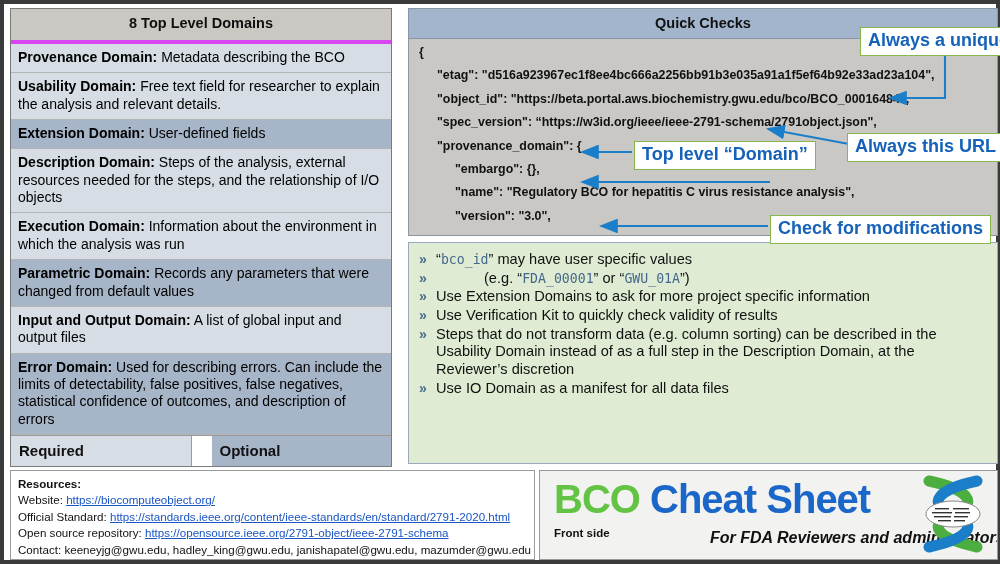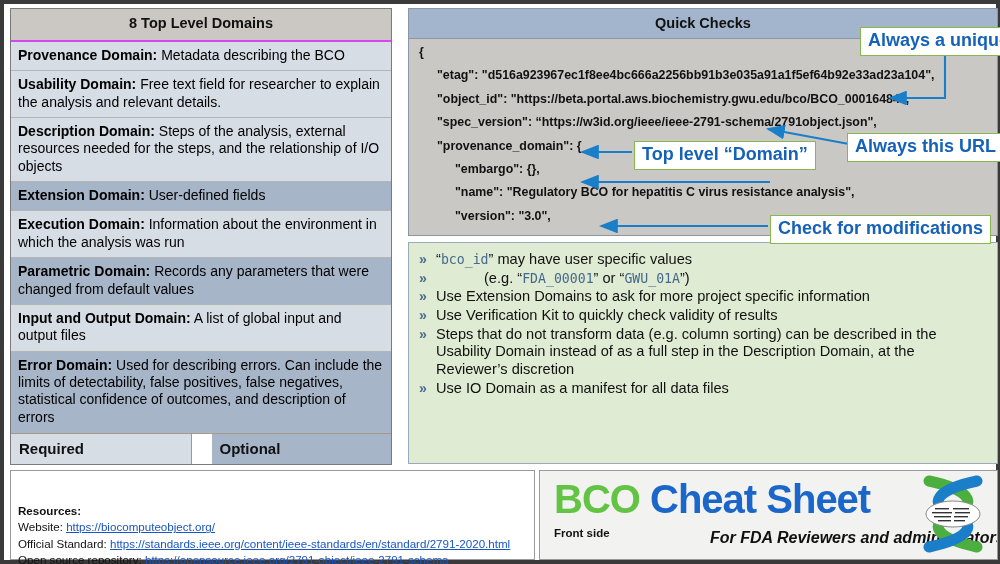--- a/index.html
+++ b/index.html
@@ -16,21 +16,21 @@
 
   
   .domains-table{
     position:absolute;left:6px;top:4px;width:382px;
     border:1px solid #7a7a7a;
     box-sizing:border-box;
     background:#fff;
   }
   .dt-header{
     background:#cbc7c3;
-    border-bottom:2px solid #d946ef;
+    border-bottom:4px solid #d946ef;
     text-align:center;
     font-weight:bold;font-size:14.5px;color:#111;
     padding:7px 4px 8px 4px;
     line-height:1.1;
   }
   .dt-row{
     border-bottom:1px solid #b5b5b5;
     padding:5px 7px 6px 7px;
     font-size:14px;line-height:1.24;color:#000000;
   }
@@ -111,21 +111,21 @@
     display:flex;
   }
   .res-box{
     width:525px;
     background:#ffffff;
     border:1.5px solid #9a9a9a;
     box-sizing:border-box;
     padding:5px 7px 0 7px;
     font-size:11.6px;color:#111;line-height:1.42;
   }
-  .res-title{font-weight:bold;margin-top:27px;}
+  .res-title{font-weight:bold;}
   .res-line{white-space:nowrap;}
   .link{color:#1a55c4;text-decoration:underline;}
   .brand-box{
     flex:1;margin-left:4px;
     background:#f2f2f0;
     border:1.5px solid #9a9a9a;
     box-sizing:border-box;
     position:relative;overflow:hidden;
   }
   .brand-title{
@@ -150,22 +150,22 @@
 </head>
 <body>
 
 <div class="page">
 
   <div class="domains-table">
     <div class="dt-header">8 Top Level Domains</div>
     <div id="dt-rows">
         <div class="dt-row light"><b>Provenance Domain:</b><span> Metadata describing the BCO</span></div>
         <div class="dt-row light"><b>Usability Domain:</b><span> Free text field for researcher to explain the analysis and relevant details.</span></div>
+        <div class="dt-row dark"><b>Extension Domain:</b><span> User-defined fields</span></div>
         <div class="dt-row light"><b>Description Domain:</b><span> Steps of the analysis, external resources needed for the steps, and the relationship of I/O objects</span></div>
-        <div class="dt-row dark"><b>Extension Domain:</b><span> User-defined fields</span></div>
         <div class="dt-row light"><b>Execution Domain:</b><span> Information about the environment in which the analysis was run</span></div>
         <div class="dt-row dark"><b>Parametric Domain:</b><span> Records any parameters that were changed from default values</span></div>
         <div class="dt-row light"><b>Input and Output Domain:</b><span> A list of global input and output files</span></div>
         <div class="dt-row dark"><b>Error Domain:</b><span> Used for describing errors. Can include the limits of detectability, false positives, false negatives, statistical confidence of outcomes, and description of errors</span></div>
       </div>
     <div class="dt-legend">
       <div class="lg-required">Required</div>
       <div class="lg-optional">Optional</div>
     </div>
   </div>

